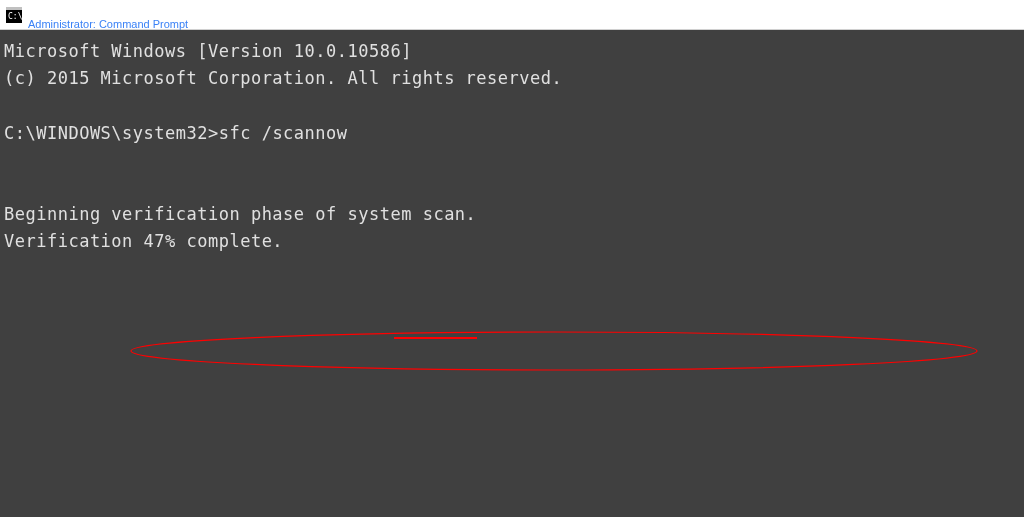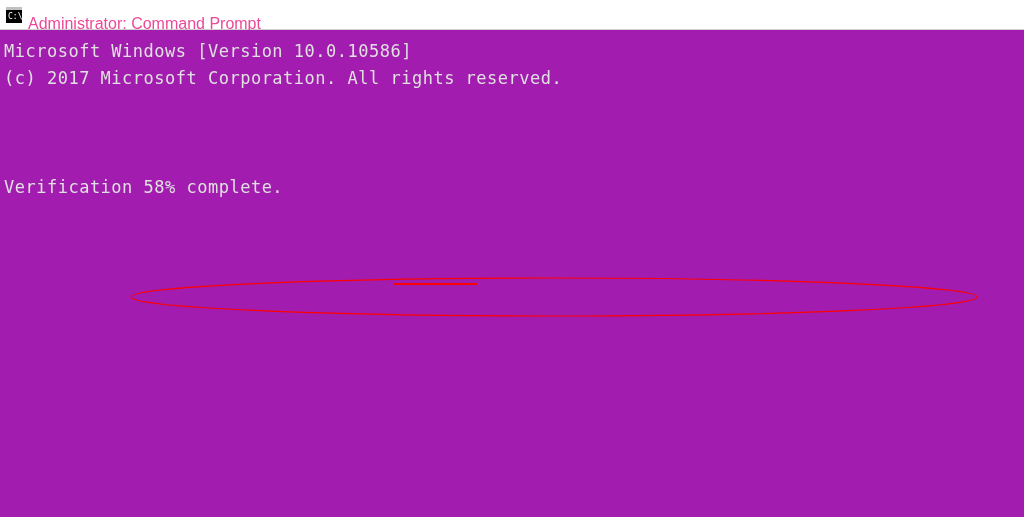--- a/index.html
+++ b/index.html
@@ -25,26 +25,26 @@
     .titlebar-icon {
       width: 16px;
       height: 16px;
       margin-right: 6px;
       display: flex;
       align-items: center;
       justify-content: center;
     }
     .titlebar-icon svg { display: block; }
     .titlebar-text {
-      color: #ec4899;
-      font-size: 16px;
+      color: #3b82f6;
+      font-size: 11px;
       margin-top: 19px;
     }
     .terminal {
-      background: #a21caf;
+      background: #404040;
       width: 100%;
       height: calc(100% - 30px);
       padding: 8px 4px 0 4px;
       font-family: Consolas, "Lucida Console", monospace;
       font-size: 17px;
       color: #e0e0e0;
       letter-spacing: 0.5px;
       line-height: 1.6;
       position: relative;
     }
@@ -82,25 +82,27 @@
       <rect x="0" y="0" width="16" height="16" fill="#000000"></rect>
       <rect x="0" y="0" width="16" height="3" fill="#c0c0c0"></rect>
       <text x="2" y="12" font-family="monospace" font-size="8" fill="#ffffff">C:\</text>
     </svg>
   </span>
   <span class="titlebar-text">Administrator: Command Prompt</span>
 </div>
 
 <div class="terminal">
   <div class="line">Microsoft Windows [Version 10.0.10586]</div>
-  <div class="line">(c) 2017 Microsoft Corporation. All rights reserved.</div>
+  <div class="line">(c) 2015 Microsoft Corporation. All rights reserved.</div>
+  <div class="line">&nbsp;</div>
+  <div class="line"><span>C:\WINDOWS\system32&gt;</span><span>sfc /scannow</span></div>
   <div class="line">&nbsp;</div>
   <div class="line">&nbsp;</div>
-  <div class="line">&nbsp;</div>
-  <div class="line">Verification 58% complete.</div>
+  <div class="line">Beginning verification phase of system scan.</div>
+  <div class="line">Verification 47% complete.</div>
   <div class="line">&nbsp;</div>
   <div class="line">
     <span class="highlighted-wrap">
       <span class="ellipse">
         <svg viewBox="0 0 850 42" preserveAspectRatio="none">
           <ellipse cx="425" cy="21" rx="423" ry="19" fill="none" stroke="#ff0000" stroke-width="1.2"></ellipse>
         </svg>
       </span>
       <span class="underline"></span>
     </span>

